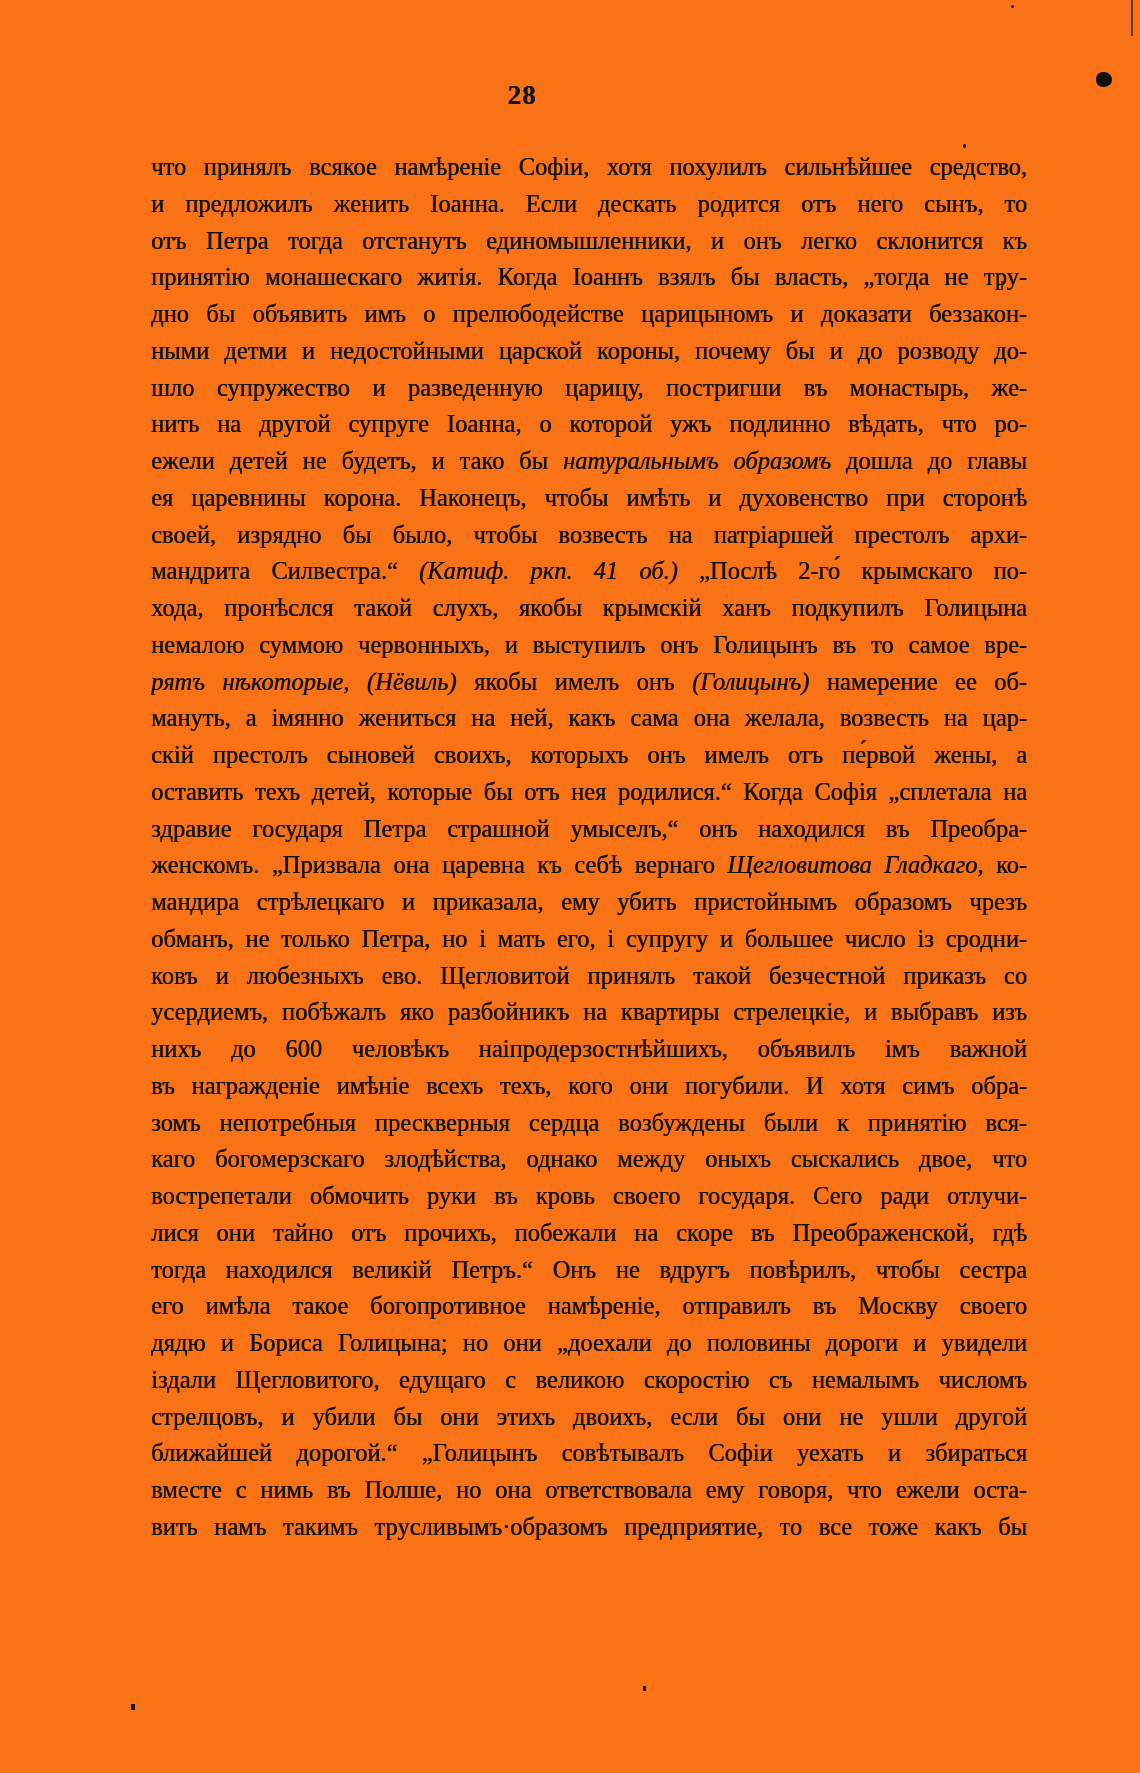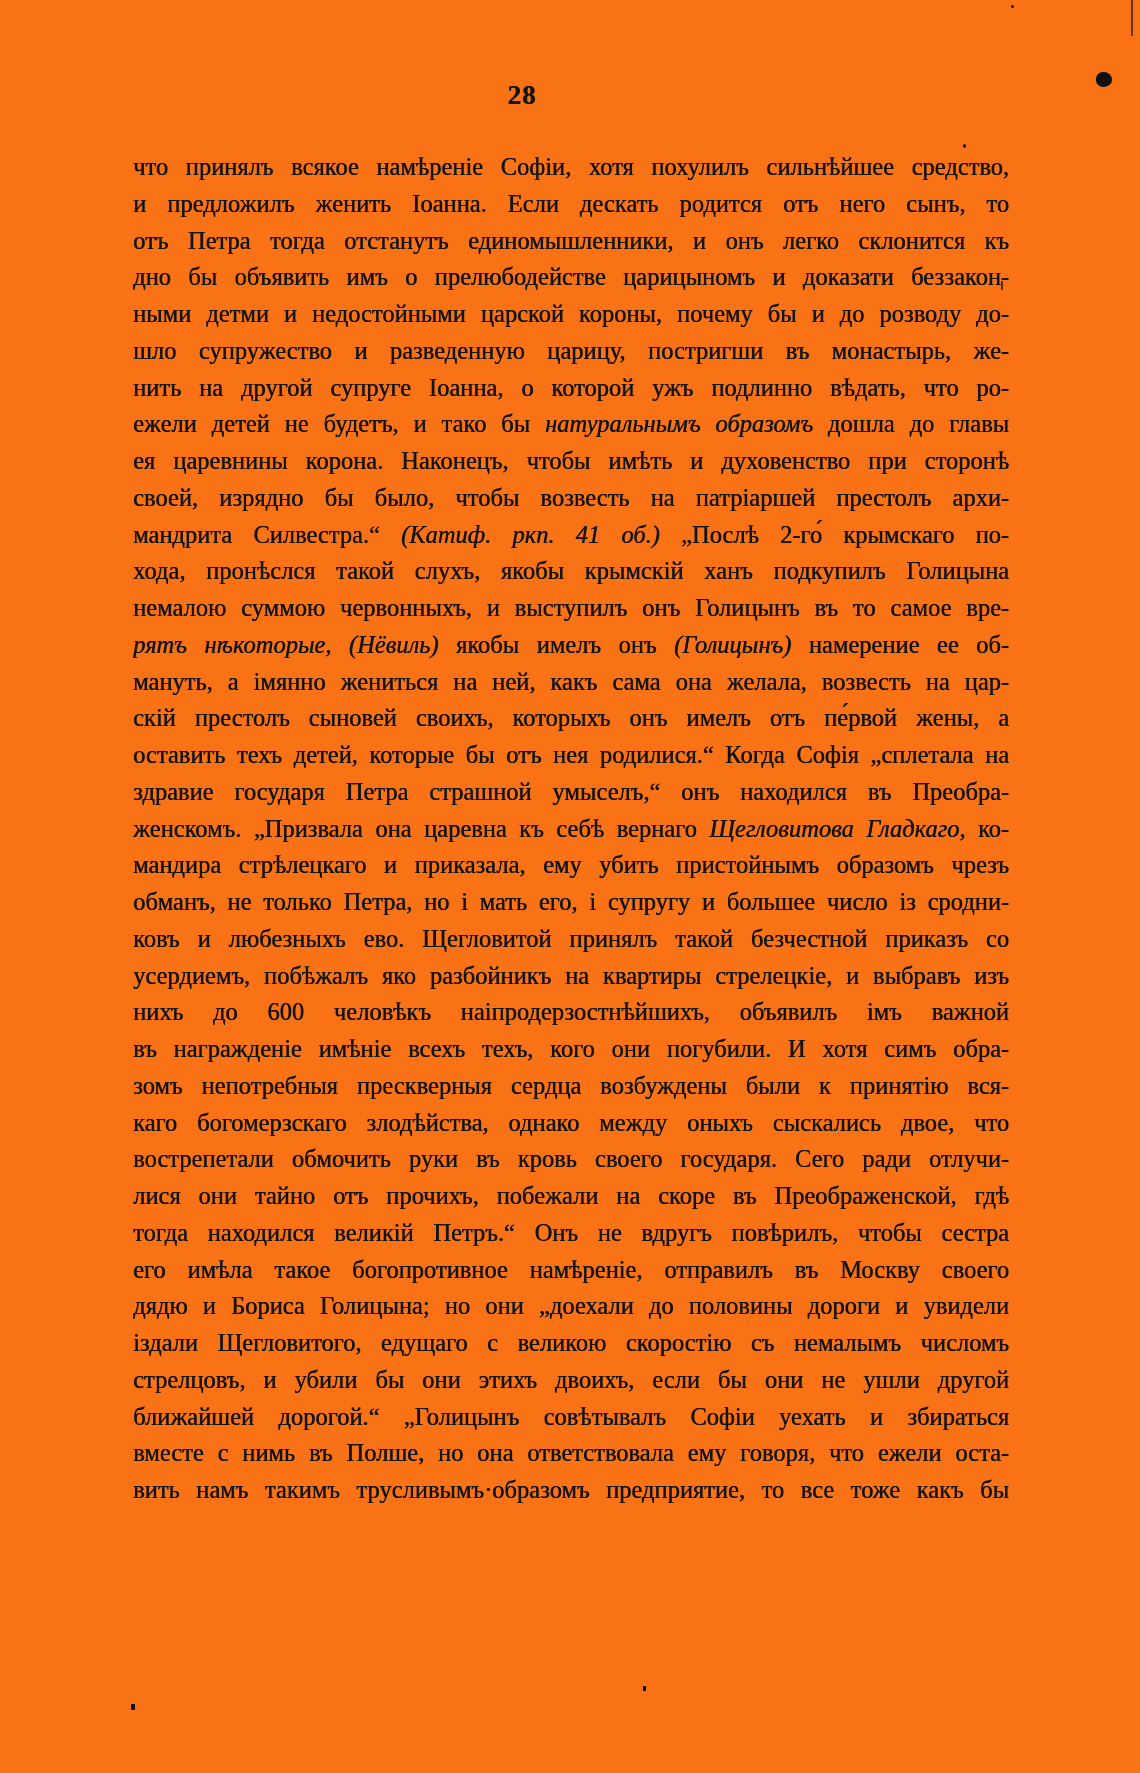--- a/index.html
+++ b/index.html
@@ -19,21 +19,21 @@
     position: absolute;
     top: 80px; left: 0; width: 1044px;
     text-align: center;
     font-size: 27px;
     font-weight: bold;
     letter-spacing: 1px;
     text-shadow: 0.4px 0 0 currentColor;
   }
   .text-block {
     position: absolute;
-    top: 149px; left: 133px; width: 876px;
+    top: 149px; left: 151px; width: 876px;
     font-size: 24.5px;
     line-height: 36.75px;
     text-shadow: 0.45px 0 0 currentColor;
   }
   .line {
     text-align: justify;
     text-align-last: justify;
     height: 36.75px;
     overflow: hidden;
     white-space: normal;
@@ -54,20 +54,21 @@
 </style>
 </head>
 <body>
 
 <div class="page">
   <div class="page-number">28</div>
   <div class="text-block">
       <div class="line"><span>что принялъ всякое намѣреніе Софіи, хотя похулилъ сильнѣйшее средство,</span></div>
       <div class="line"><span>и предложилъ женить Іоанна. Если дескать родится отъ него сынъ, то</span></div>
       <div class="line"><span>отъ Петра тогда отстанутъ единомышленники, и онъ легко склонится къ</span></div>
+      <div class="line"><span>принятію монашескаго житія. Когда Іоаннъ взялъ бы власть, „тогда не тру-</span></div>
       <div class="line"><span>дно бы объявить имъ о прелюбодействе царицыномъ и доказати беззакон-</span></div>
       <div class="line"><span>ными детми и недостойными царской короны, почему бы и до розводу до-</span></div>
       <div class="line"><span>шло супружество и разведенную царицу, постригши въ монастырь, же-</span></div>
       <div class="line"><span>нить на другой супруге Іоанна, о которой ужъ подлинно вѣдать, что ро-</span></div>
       <div class="line"><span>ежели детей не будетъ, и тако бы </span><span class="it">натуральнымъ образомъ</span><span> дошла до главы</span></div>
       <div class="line"><span>ея царевнины корона. Наконецъ, чтобы имѣть и духовенство при сторонѣ</span></div>
       <div class="line"><span>своей, изрядно бы было, чтобы возвесть на патріаршей престолъ архи-</span></div>
       <div class="line"><span>мандрита Силвестра.“ </span><span class="it">(Катиф. ркп. 41 об.)</span><span> „Послѣ 2-го́ крымскаго по-</span></div>
       <div class="line"><span>хода, пронѣслся такой слухъ, якобы крымскій ханъ подкупилъ Голицына</span></div>
       <div class="line"><span>немалою суммою червонныхъ, и выступилъ онъ Голицынъ въ то самое вре-</span></div>

